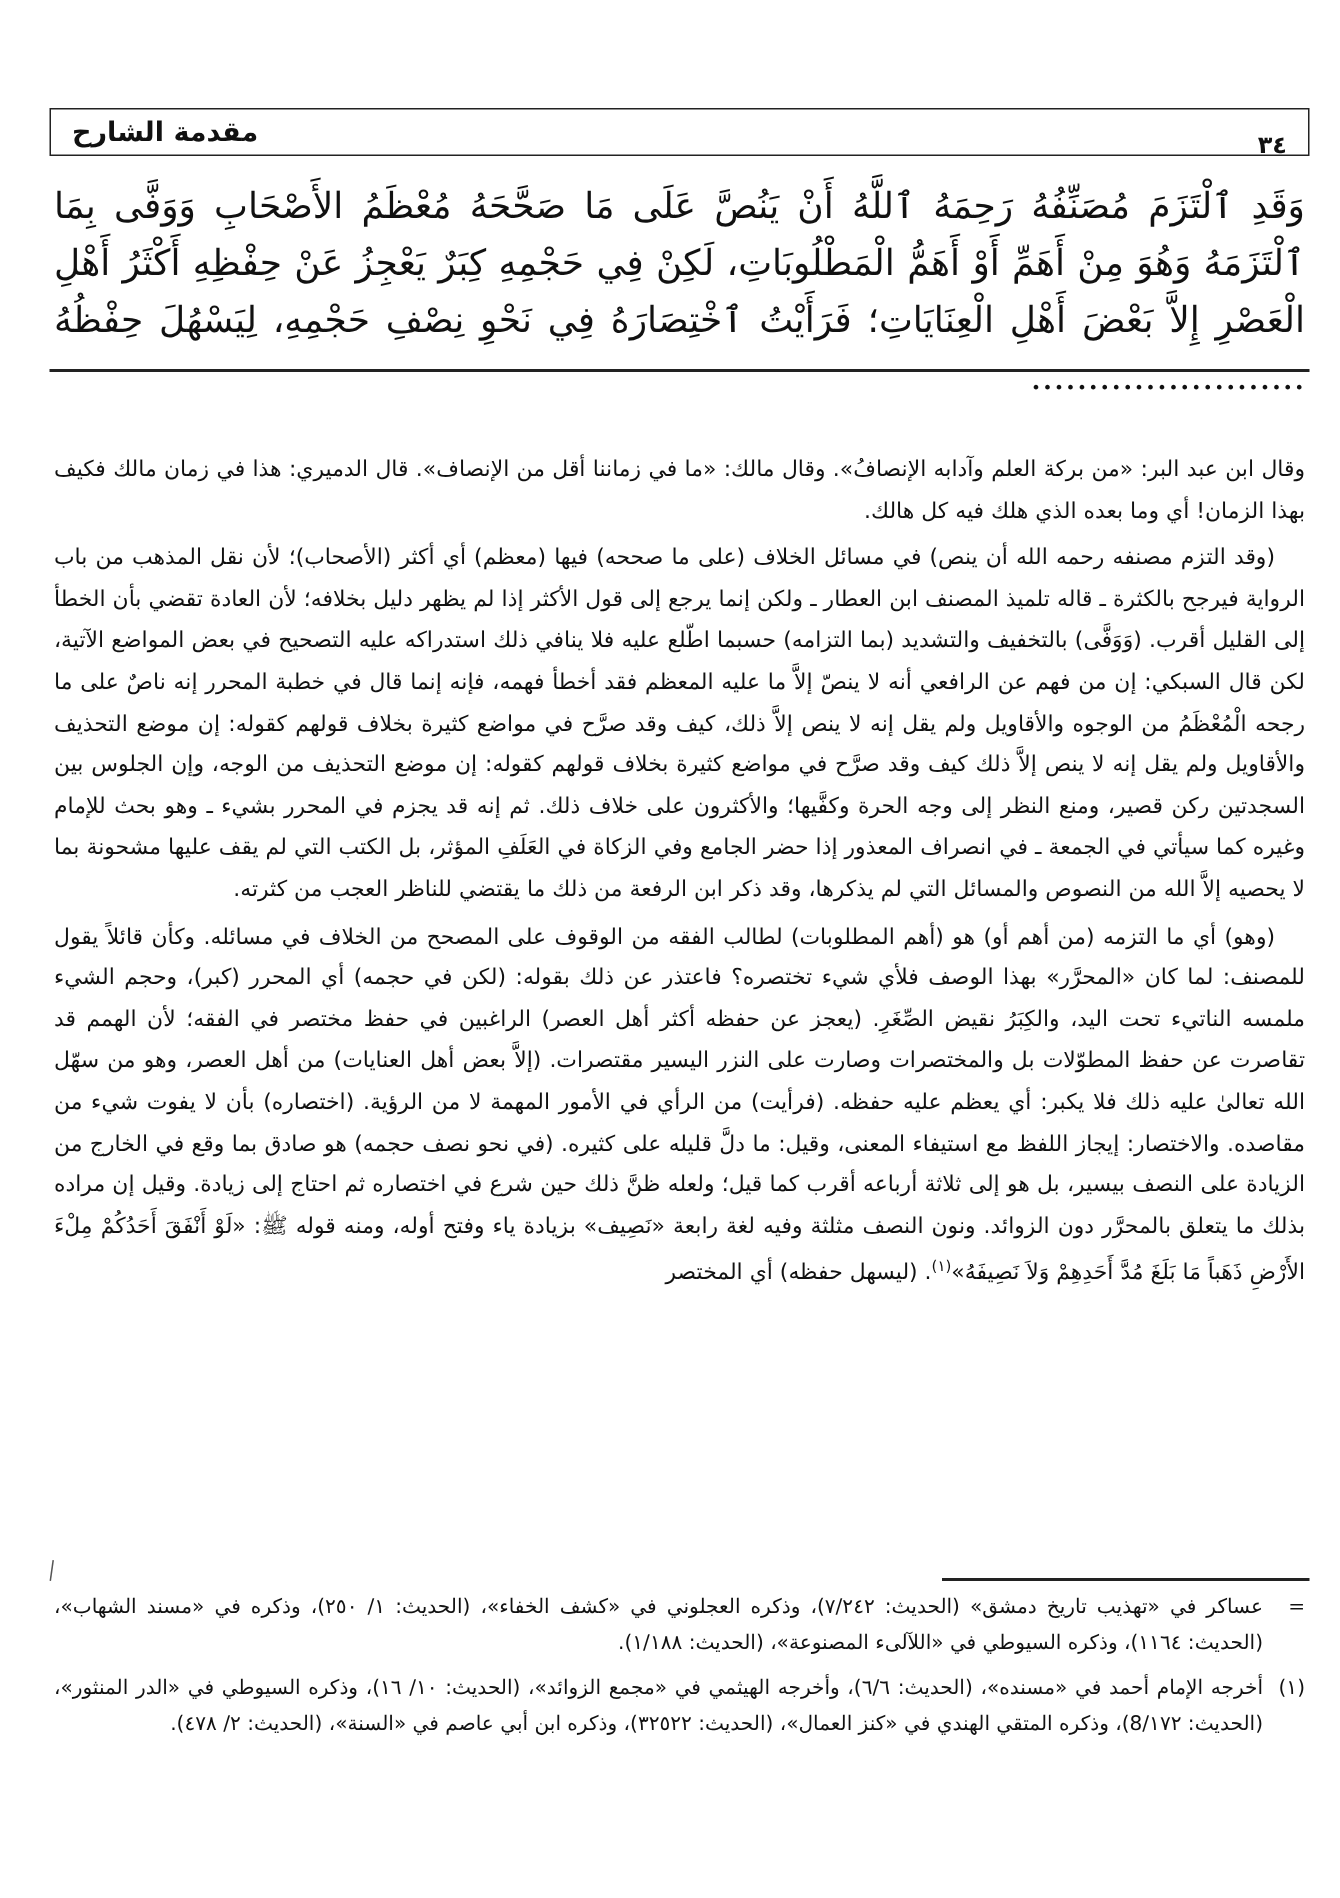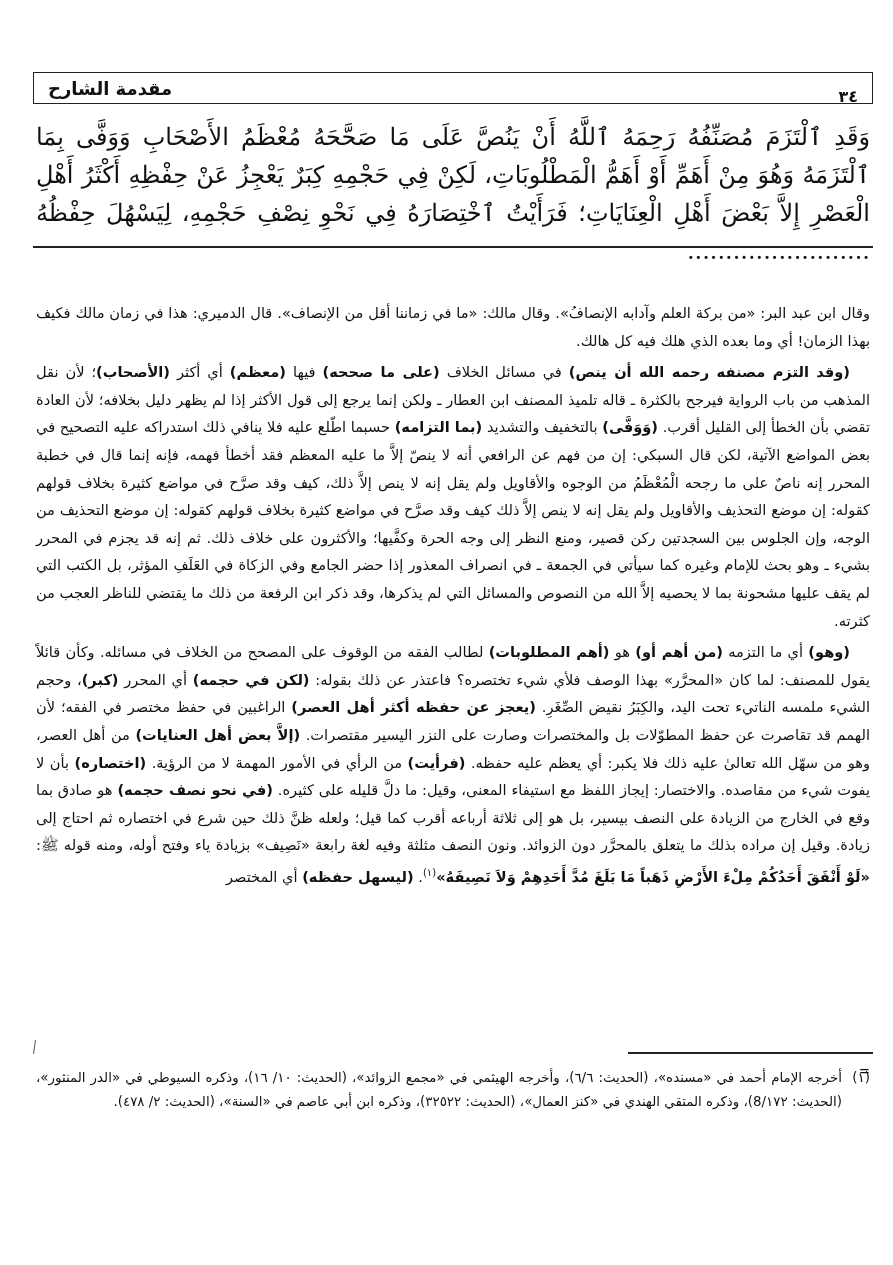--- a/index.html
+++ b/index.html
@@ -6,21 +6,21 @@
   body { width:893px; height:1265px; position:relative; overflow:hidden; color:#111; font-family:"DejaVu Serif", serif; }
   .page { position:absolute; left:28px; top:0; width:848px; height:1265px; }
   .header { position:absolute; left:5px; top:72px; width:840px; height:32px; border:1.5px solid #222; box-sizing:border-box; display:flex; justify-content:space-between; align-items:center; padding:0 14px; direction:rtl; }
   .header .title { font-family:"DejaVu Sans", sans-serif; font-weight:bold; font-size:18px; }
   .header .pnum { font-family:"DejaVu Sans", sans-serif; font-weight:bold; font-size:16px;margin-top:16px; }
   .matn { position:absolute; left:8px; top:118px; width:834px; direction:rtl; text-align:justify; font-family:"DejaVu Serif", serif; font-size:24px; line-height:38px; }
   .rule { position:absolute; height:2px; background:#222; }
   .sharh { position:absolute; left:8px; top:255px; width:834px; direction:rtl; text-align:justify; font-family:"DejaVu Sans", sans-serif; font-size:14.6px; line-height:27.6px;margin-top:44px; }
   .sharh p { margin:0; }
   .sharh p.indent { text-indent:20px; margin-top:4px; }
-  .sharh b { font-weight:bold; }
+  .sharh b { font-weight:normal; }
   .foot { position:absolute; left:8px; top:1060px; width:834px; direction:rtl; text-align:justify; font-family:"DejaVu Sans", sans-serif; font-size:13.4px; line-height:24px; }
   .foot p { margin:0 0 6px 0; padding-right:28px; position:relative; }
   .foot .mk { position:absolute; right:0; top:0; }
   .dots { letter-spacing:2px; }
   .stray { position:absolute; left:6px; top:1040px; width:1px; height:14px; background:#555; transform:rotate(8deg); }
 </style>
 </head>
 <body>
 
 <div class="page">
@@ -42,17 +42,17 @@
 
     <p class="indent"><b>(وقد التزم مصنفه رحمه الله أن ينص)</b><span> في مسائل الخلاف </span><b>(على ما صححه)</b><span> فيها </span><b>(معظم)</b><span> أي أكثر </span><b>(الأصحاب)</b><span>؛ لأن نقل المذهب من باب الرواية فيرجح بالكثرة ـ قاله تلميذ المصنف ابن العطار ـ ولكن إنما يرجع إلى قول الأكثر إذا لم يظهر دليل بخلافه؛ لأن العادة تقضي بأن الخطأ إلى القليل أقرب. </span><b>(وَوَفَّى)</b><span> بالتخفيف والتشديد </span><b>(بما التزامه)</b><span> حسبما اطّلع عليه فلا ينافي ذلك استدراكه عليه التصحيح في بعض المواضع الآتية، لكن قال السبكي: إن من فهم عن الرافعي أنه لا ينصّ إلاَّ ما عليه المعظم فقد أخطأ فهمه، فإنه إنما قال في خطبة المحرر إنه ناصٌ على ما رجحه الْمُعْظَمُ من الوجوه والأقاويل ولم يقل إنه لا ينص إلاَّ ذلك، كيف وقد صرَّح في مواضع كثيرة بخلاف قولهم كقوله: إن موضع التحذيف والأقاويل ولم يقل إنه لا ينص إلاَّ ذلك كيف وقد صرَّح في مواضع كثيرة بخلاف قولهم كقوله: إن موضع التحذيف من الوجه، وإن الجلوس بين السجدتين ركن قصير، ومنع النظر إلى وجه الحرة وكفَّيها؛ والأكثرون على خلاف ذلك. ثم إنه قد يجزم في المحرر بشيء ـ وهو بحث للإمام وغيره كما سيأتي في الجمعة ـ في انصراف المعذور إذا حضر الجامع وفي الزكاة في العَلَفِ المؤثر، بل الكتب التي لم يقف عليها مشحونة بما لا يحصيه إلاَّ الله من النصوص والمسائل التي لم يذكرها، وقد ذكر ابن الرفعة من ذلك ما يقتضي للناظر العجب من كثرته.</span></p>
 
     <p class="indent"><b>(وهو)</b><span> أي ما التزمه </span><b>(من أهم أو)</b><span> هو </span><b>(أهم المطلوبات)</b><span> لطالب الفقه من الوقوف على المصحح من الخلاف في مسائله. وكأن قائلاً يقول للمصنف: لما كان «المحرَّر» بهذا الوصف فلأي شيء تختصره؟ فاعتذر عن ذلك بقوله: </span><b>(لكن في حجمه)</b><span> أي المحرر </span><b>(كبر)</b><span>، وحجم الشيء ملمسه الناتيء تحت اليد، والكِبَرُ نقيض الصِّغَرِ. </span><b>(يعجز عن حفظه أكثر أهل العصر)</b><span> الراغبين في حفظ مختصر في الفقه؛ لأن الهمم قد تقاصرت عن حفظ المطوّلات بل والمختصرات وصارت على النزر اليسير مقتصرات. </span><b>(إلاَّ بعض أهل العنايات)</b><span> من أهل العصر، وهو من سهّل الله تعالىٰ عليه ذلك فلا يكبر: أي يعظم عليه حفظه. </span><b>(فرأيت)</b><span> من الرأي في الأمور المهمة لا من الرؤية. </span><b>(اختصاره)</b><span> بأن لا يفوت شيء من مقاصده. والاختصار: إيجاز اللفظ مع استيفاء المعنى، وقيل: ما دلَّ قليله على كثيره. </span><b>(في نحو نصف حجمه)</b><span> هو صادق بما وقع في الخارج من الزيادة على النصف بيسير، بل هو إلى ثلاثة أرباعه أقرب كما قيل؛ ولعله ظنَّ ذلك حين شرع في اختصاره ثم احتاج إلى زيادة. وقيل إن مراده بذلك ما يتعلق بالمحرَّر دون الزوائد. ونون النصف مثلثة وفيه لغة رابعة «نَصِيف» بزيادة ياء وفتح أوله، ومنه قوله ﷺ: </span><b>«لَوْ أَنْفَقَ أَحَدُكُمْ مِلْءَ الأَرْضِ ذَهَباً مَا بَلَغَ مُدَّ أَحَدِهِمْ وَلاَ نَصِيفَهُ»</b><sup style="font-size:10px;">(١)</sup><span>. </span><b>(ليسهل حفظه)</b><span> أي المختصر</span></p>
   </div>
 
   <div class="stray"></div>
   <div class="rule" style="left:600px; top:1052px; width:245px; height:1.5px;"></div>
 
   <div class="foot">
-    <p><span class="mk">=</span></p>
+    <p><span class="mk">=</span><span>عساكر في «تهذيب تاريخ دمشق» (الحديث: ٧/٢٤٢)، وذكره العجلوني في «كشف الخفاء»، (الحديث: ١/ ٢٥٠)، وذكره في «مسند الشهاب»، (الحديث: ١١٦٤)، وذكره السيوطي في «اللآلىء المصنوعة»، (الحديث: ١/١٨٨).</span></p>
     <p><span class="mk">(١)</span><span>أخرجه الإمام أحمد في «مسنده»، (الحديث: ٦/٦)، وأخرجه الهيثمي في «مجمع الزوائد»، (الحديث: ١٠/ ١٦)، وذكره السيوطي في «الدر المنثور»، (الحديث: 8/١٧٢)، وذكره المتقي الهندي في «كنز العمال»، (الحديث: ٣٢٥٢٢)، وذكره ابن أبي عاصم في «السنة»، (الحديث: ٢/ ٤٧٨).</span></p>
   </div>
 
 </div>
 
 </body></html>

